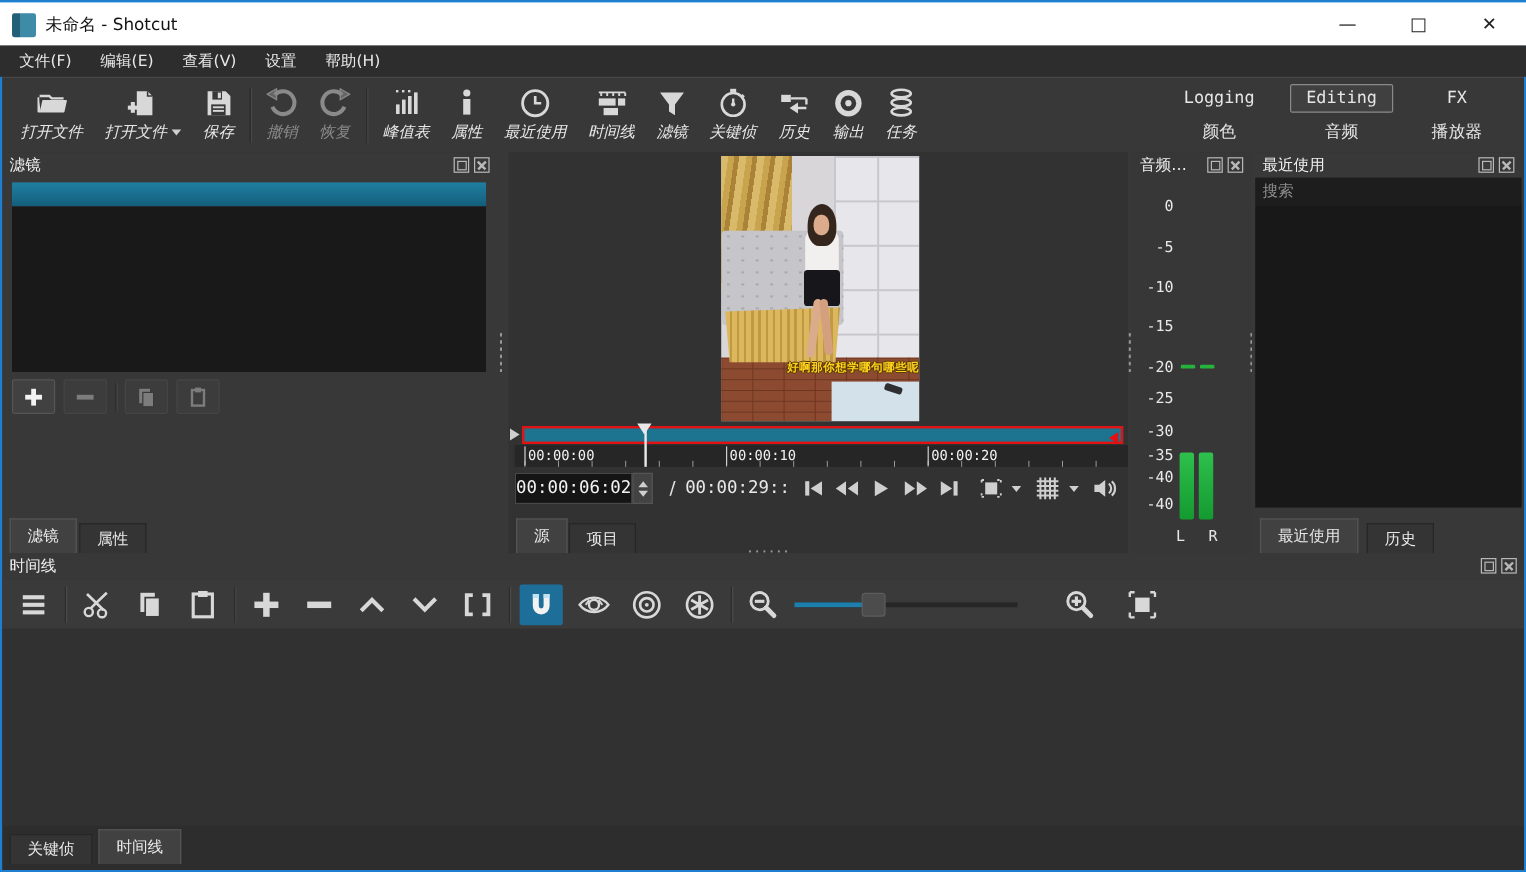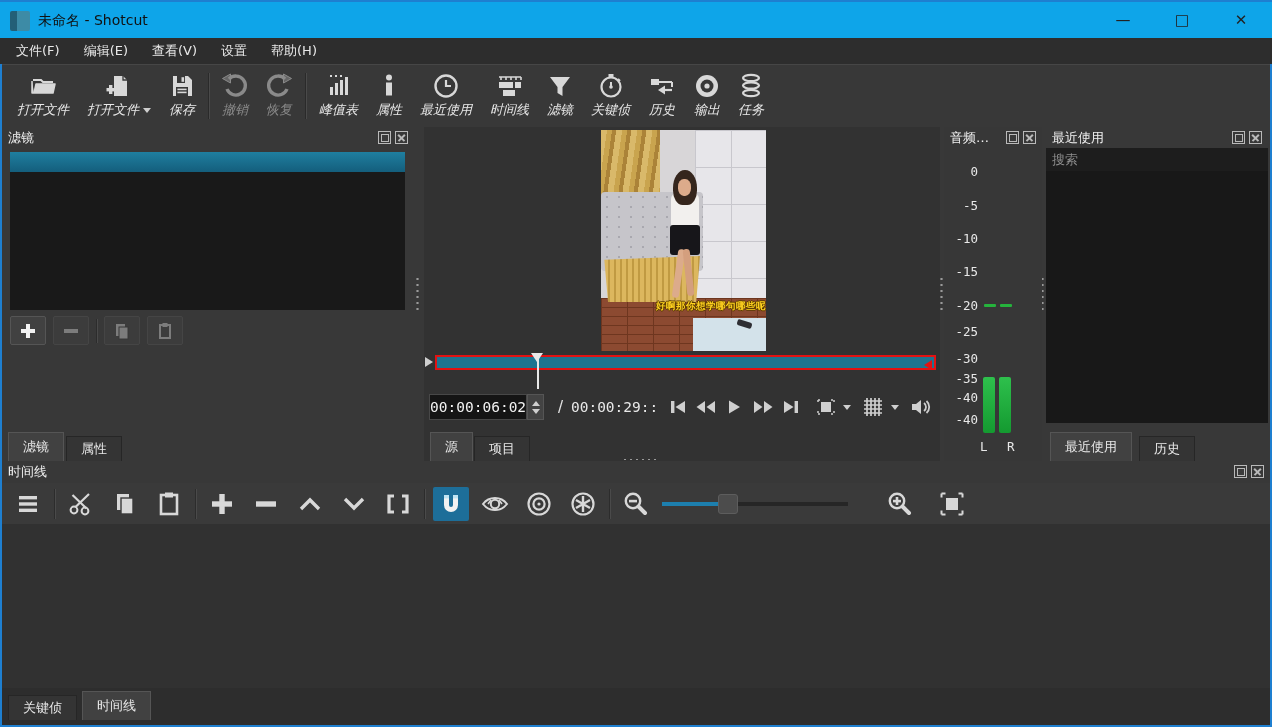--- a/index.html
+++ b/index.html
@@ -4,21 +4,21 @@
 <style>
   * { box-sizing: border-box; margin: 0; padding: 0; }
   html,body { width:1272px; height:727px; }
   body {
     font-family: "DejaVu Sans", sans-serif;
     background:#383838; color:#e6e6e6; font-size:13px;
     position:relative; overflow:hidden;
   }
   .abs { position:absolute; }
   
-  #titlebar { left:0; top:0; width:1272px; height:38px; background:#0ea5e9; border-top:2px solid #1e7fd0; }
+  #titlebar { left:0; top:0; width:1272px; height:38px; background:#ffffff; border-top:2px solid #1e7fd0; }
   #titlebar .title { position:absolute; left:38px; top:10px; color:#111; font-size:14px; }
   #app-icon { position:absolute; left:10px; top:9px; width:20px; height:20px; border-radius:2px;
     background:linear-gradient(to right,#235f77 0 7px,#3d8ba6 7px); }
   .wctl { position:absolute; top:0; width:46px; height:36px; color:#222; font-size:15px;
     display:flex; align-items:center; justify-content:center; }
   
   #menubar { left:0; top:38px; width:1272px; height:26px; background:#2d2d2d; display:flex; align-items:center; padding-left:4px; }
   .menu-item { padding:4px 12px; color:#e8e8e8; }
   
   #toolbar { left:2px; top:64px; width:1268px; height:63px; background:#383838; border-top:1px solid #464646;
@@ -296,20 +296,28 @@
   <div class="tbtn">
     <span>
         <svg width="26" height="26" viewBox="0 0 26 26">
           <ellipse cx="13" cy="5" rx="8" ry="3.2" fill="none" stroke="#d8d8d8" stroke-width="2.2"></ellipse>
           <ellipse cx="13" cy="12.5" rx="8" ry="3.2" fill="none" stroke="#d8d8d8" stroke-width="2.2"></ellipse>
           <ellipse cx="13" cy="20" rx="8" ry="3.2" fill="none" stroke="#d8d8d8" stroke-width="2.2"></ellipse>
         </svg>
       </span>
     <span class="lbl">任务</span>
   </div>
+  <div id="layout-grid">
+    <div class="layout-btn">Logging</div>
+    <div class="layout-btn active">Editing</div>
+    <div class="layout-btn">FX</div>
+    <div class="layout-btn">颜色</div>
+    <div class="layout-btn">音频</div>
+    <div class="layout-btn">播放器</div>
+  </div>
 </div>
 
 <div id="filters-panel" class="abs">
   <div class="panel-title">
     <span>滤镜</span>
     <span class="ptools">
         <span class="pico float"></span>
         <span class="pico close"></span>
       </span>
   </div>
@@ -368,20 +376,25 @@
     </div>
     <div class="vs" id="vs-subtitle">好啊那你想学哪句哪些呢</div>
   </div>
 
   <div id="scrub-wrap">
     <div id="in-marker"></div>
     <div id="scrub-bar">
       <div id="out-marker"></div>
     </div>
   </div>
+  <div id="ruler">
+    <div class="ruler-label" style="left:8px">00:00:00</div>
+    <div class="ruler-label" style="left:176px">00:00:10</div>
+    <div class="ruler-label" style="left:344px">00:00:20</div>
+  </div>
   <div id="playhead">
       <div class="line"></div>
       <div class="tri"></div>
     </div>
 
   <div id="transport">
     <div id="timebox">00:00:06:02</div>
     <div id="spinner">
         <span class="spin-up"></span>
         <span class="spin-dn"></span>

